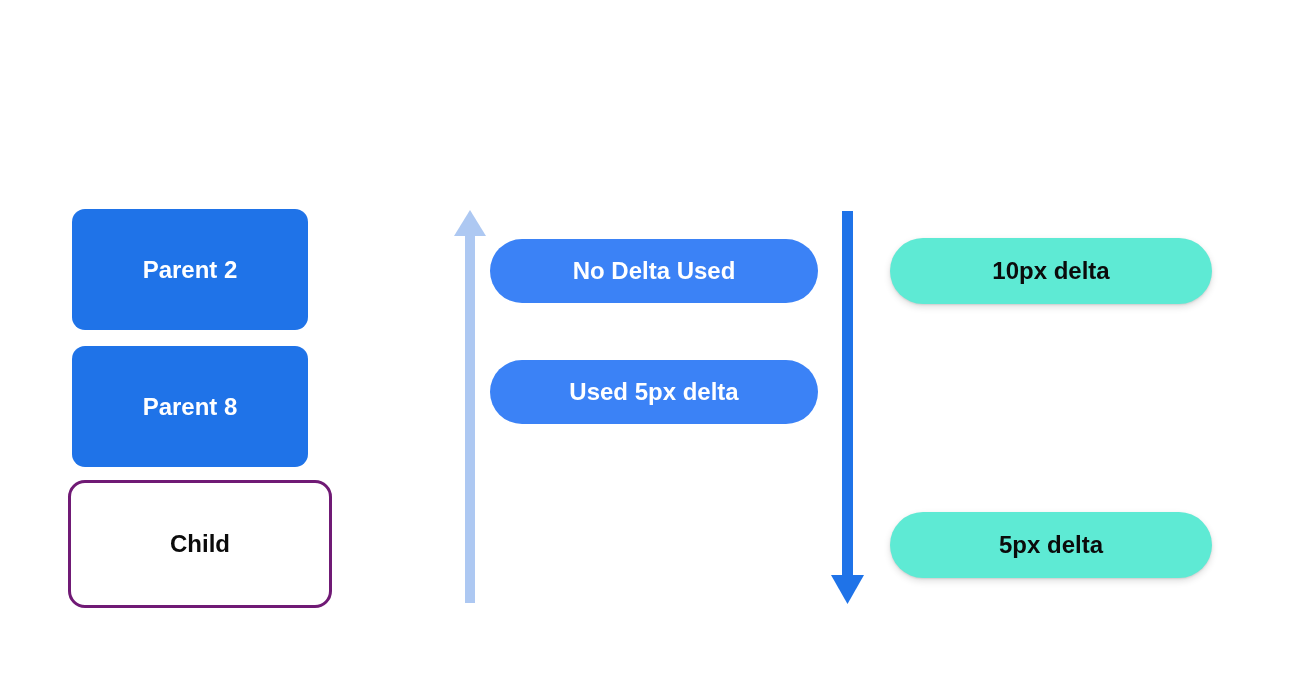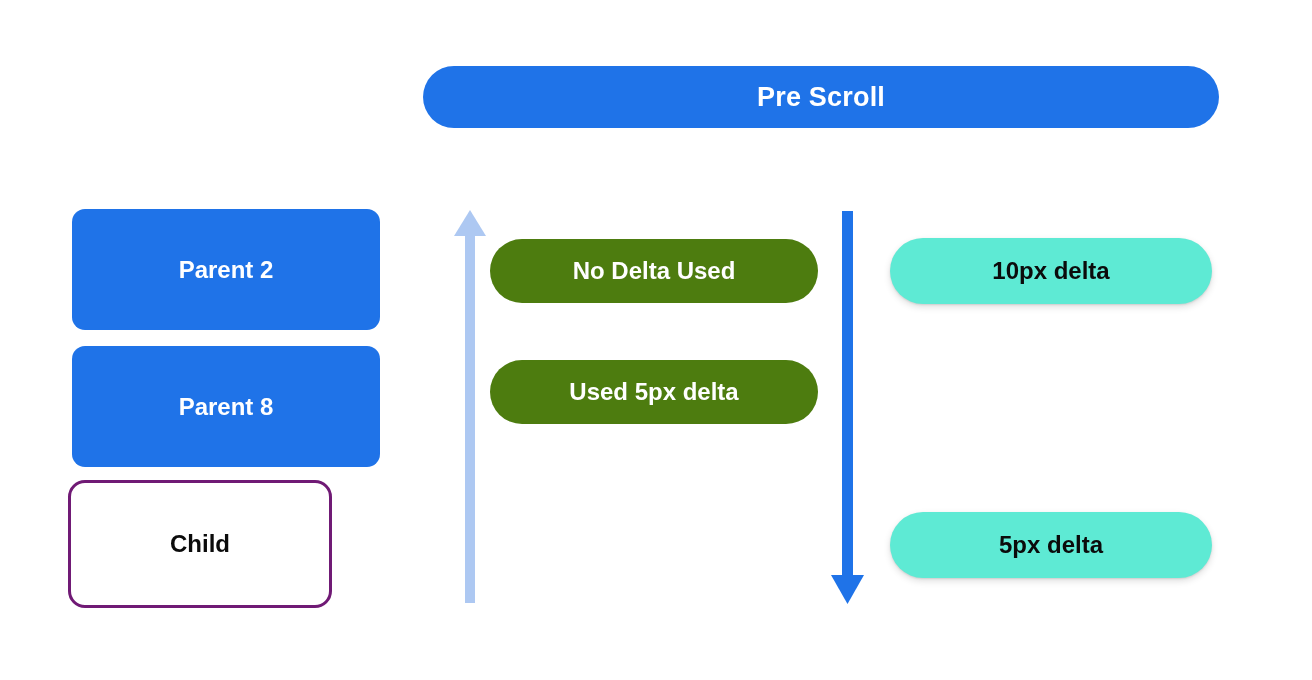--- a/index.html
+++ b/index.html
@@ -42,21 +42,21 @@
   }
 
   
   .stack {
     position: absolute;
     left: 72px;
     top: 209px;
     width: 256px;
   }
   .box {
-    width: 308px;
+    width: 236px;
     box-sizing: border-box;
     border-radius: 13px;
     display: flex;
     align-items: center;
     justify-content: center;
     font-size: 24px;
     font-weight: bold;
   }
   .box-filled {
     background: #1F73E8;
@@ -84,21 +84,21 @@
   .pill {
     position: absolute;
     box-sizing: border-box;
     display: flex;
     align-items: center;
     justify-content: center;
     border-radius: 999px;
     font-weight: bold;
   }
   .pill-blue {
-    background: #4d7c0f;
+    background: #3b82f6;
     color: #ffffff;
     left: 490px;
     width: 328px;
     height: 64px;
     font-size: 24px;
   }
   .pill-blue.p1 { top: 239px; }
   .pill-blue.p2 { top: 360px; }
 
   .pill-white {
@@ -111,23 +111,20 @@
     box-shadow: 0 3px 7px rgba(0,0,0,0.13), 0 1px 2px rgba(0,0,0,0.10);
   }
   .pill-white.w1 { top: 238px; }
   .pill-white.w2 { top: 512px; }
 </style>
 </head>
 <body>
 
 <div class="stage">
 
-  <div class="header-bar">
-    <span class="label">Pre Scroll</span>
-  </div>
 
   <div class="stack">
     <div class="box box-filled box-parent2">
       <span>Parent 2</span>
     </div>
     <div class="box box-filled box-parent1">
       <span>Parent 8</span>
     </div>
     <div class="box box-outline">
       <span>Child</span>

